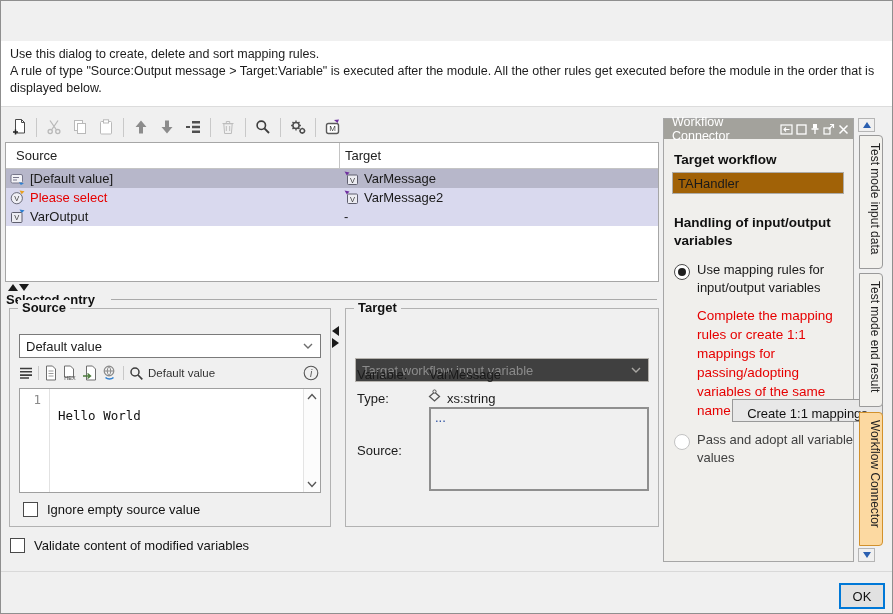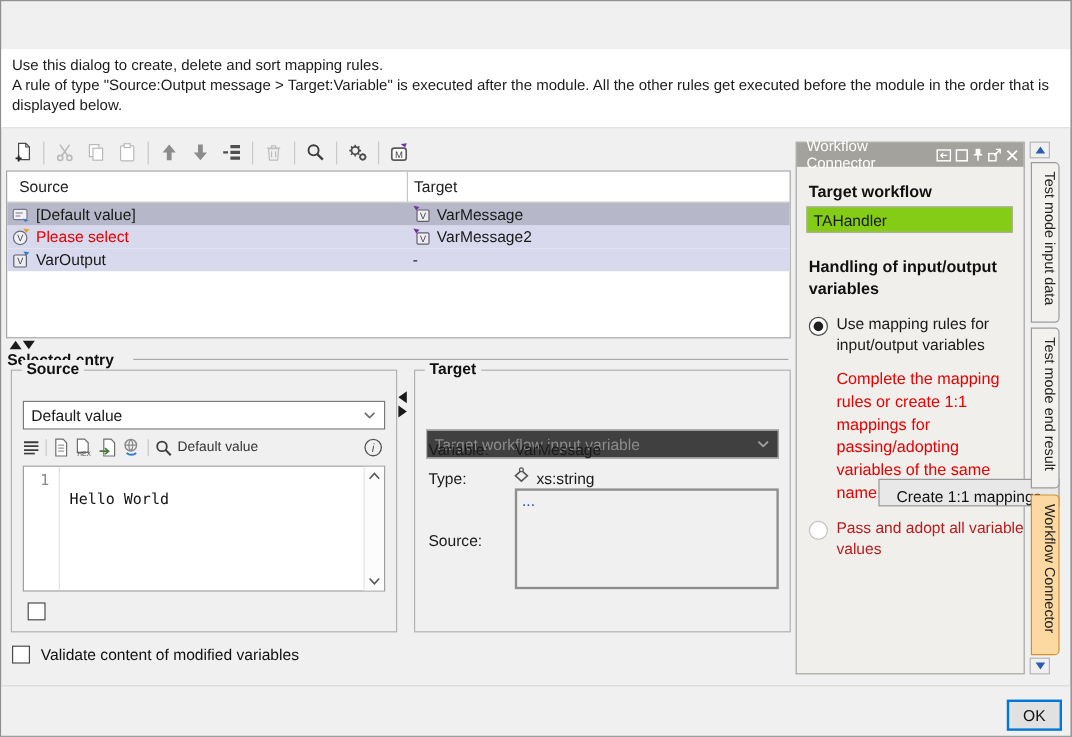--- a/index.html
+++ b/index.html
@@ -43,21 +43,21 @@
   .tri-right { border-top:5px solid transparent; border-bottom:5px solid transparent; border-left:7px solid #1a1a1a; }
   
   .group { position:absolute; border:1px solid #b2b2b2; }
   .group-legend { position:absolute; top:-9px; left:8px; background:#f0f0f0; padding:0 4px; font-weight:bold; font-size:13px; color:#111; }
   .section-label { font-weight:bold; font-size:13px; color:#111; }
   .hline { height:1px; background:#aaa; }
   
   .combo { background:#fff; border:1px solid #7a7a7a; display:flex; align-items:center; padding-left:6px; font-size:13px; position:relative; }
   .combo .chev { position:absolute; right:7px; top:50%; margin-top:-3px; }
   .combo.disabled { background:#404040; border-color:#b5b2ad; color:#8b8b8b; }
-  .textinput { background:#84cc16; border:1px solid #adaba7; display:flex; align-items:center; padding-left:5px; font-size:13px; color:#1a1a1a; }
+  .textinput { background:#a16207; border:1px solid #adaba7; display:flex; align-items:center; padding-left:5px; font-size:13px; color:#1a1a1a; }
   
   .editor { position:absolute; background:#fff; border:1px solid #9f9f9f; display:flex; font-family:"DejaVu Sans Mono", monospace; font-size:12.5px; }
   .gutter { width:30px; padding:3px 8px 0 0; text-align:right; color:#8a8a8a; border-right:1px solid #e2e2e2; }
   .code { flex:1; padding:19px 0 0 8px; color:#111; white-space:pre; }
   .vscroll { width:17px; border-left:1px solid #e4e4e4; background:#fcfcfc; position:relative; }
   .vscroll svg { position:absolute; left:3px; }
   
   .checkrow { display:flex; align-items:center; gap:9px; font-size:13px; color:#111; }
   .checkbox { width:15px; height:15px; background:#fff; border:1px solid #4a4a4a; flex:none; }
   .radio { width:16px; height:16px; border-radius:50%; background:#fff; border:1px solid #4a4a4a; flex:none; position:relative; }
@@ -286,20 +286,21 @@
       <svg style="top:4px;" width="10" height="7" viewBox="0 0 10 7">
           <path d="M1 6l4-4.5L9 6" fill="none" stroke="#555" stroke-width="1.3"></path>
         </svg>
       <svg style="bottom:4px;" width="10" height="7" viewBox="0 0 10 7">
           <path d="M1 1l4 4.5L9 1" fill="none" stroke="#555" stroke-width="1.3"></path>
         </svg>
     </div>
   </div>
   <div class="checkrow abs" style="left:22px;top:501px;">
     <div class="checkbox"></div>
+    <span>Ignore empty source value</span>
   </div>
 
   <div class="abs" style="left:331px;top:325px;display:flex;flex-direction:column;gap:2px;">
     <div class="tri tri-left"></div>
     <div class="tri tri-right"></div>
   </div>
 
   <div class="group" style="left:344px;top:307px;width:314px;height:219px;">
     <div class="group-legend">Target</div>
   </div>
@@ -358,21 +359,21 @@
       </div>
       <div class="abs section-label" style="left:10px;top:75px;width:172px;font-size:13.5px;line-height:18px;">Handling of input/output variables</div>
       <div class="abs" style="left:10px;top:122px;display:flex;gap:7px;">
         <div class="radio sel" style="margin-top:3px;"></div>
         <div style="width:152px;line-height:18px;">Use mapping rules for input/output variables</div>
       </div>
       <div class="warn abs" style="left:33px;top:167px;width:150px;">Complete the mapping rules or create 1:1 mappings for passing/adopting variables of the same name.</div>
       <div class="wc-btn abs" style="left:33px;top:260px;width:151px;height:23px;">
         <span>Create 1:1 mappings</span>
       </div>
-      <div class="abs" style="left:10px;top:292px;display:flex;gap:7px;color:#b91c1c;">
+      <div class="abs" style="left:10px;top:292px;display:flex;gap:7px;color:#404040;">
         <div class="radio disabled" style="margin-top:3px;"></div>
         <div style="width:160px;line-height:18px;">Pass and adopt all variable values</div>
       </div>
     </div>
   </div>
 
   <div class="scrollbtn" style="top:117px;">
       <div class="tri btri-up"></div>
     </div>
   <div class="vtab" style="top:134px;height:134px;">

